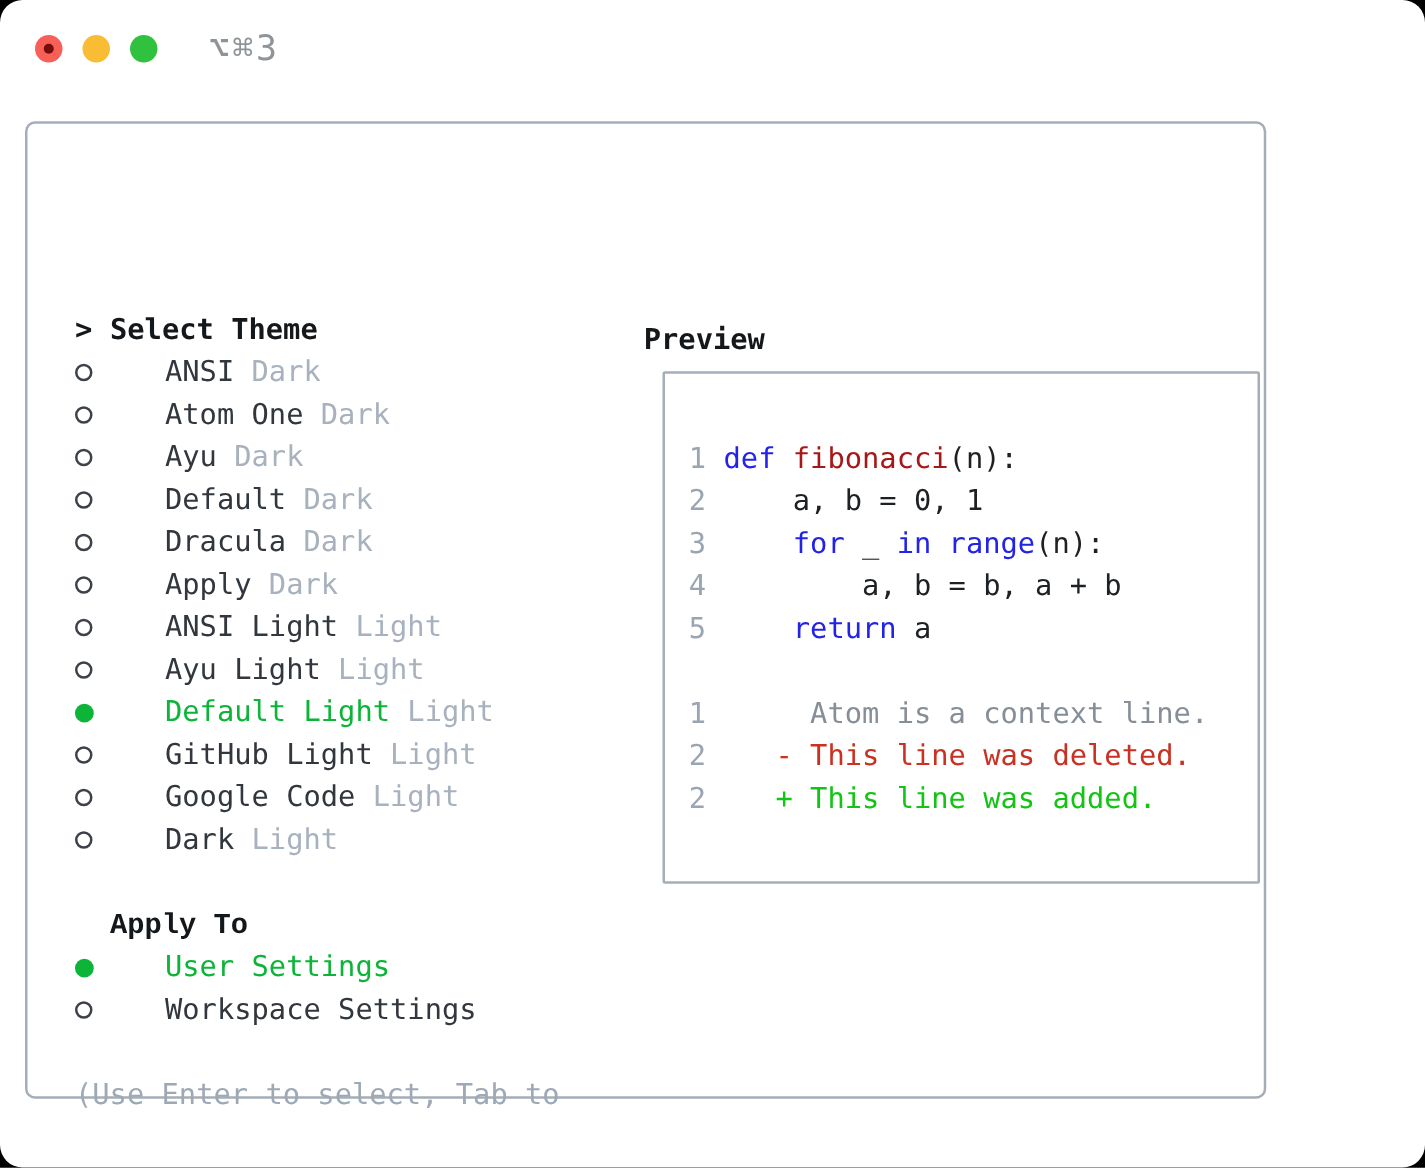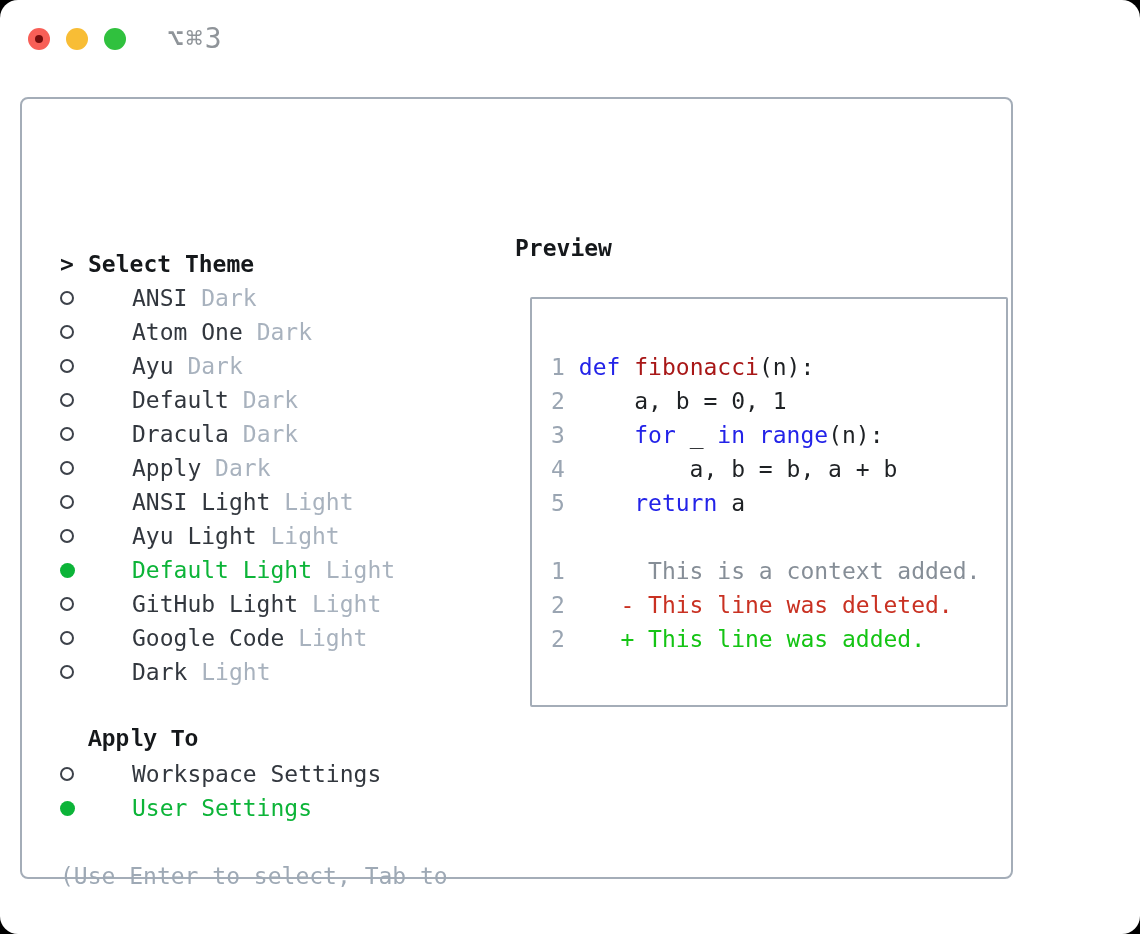--- a/index.html
+++ b/index.html
@@ -43,21 +43,21 @@
   .marker{display:inline-flex;width:28px;align-items:center;}
   .dot{width:14px;height:14px;border-radius:50%;border:2px solid #3d424a;}
   .dot.filled{border:none;width:15px;height:15px;background:var(--accent-green);}
   .iname{color:var(--text-item);margin-left:44px;}
   .item.selected .iname{color:var(--accent-green);}
   .ivariant{color:var(--text-muted);white-space:pre;}
   .applyhdr{padding-left:28px;font-family:Liberation Mono, monospace;}
   .hint{color:var(--hint-gray);}
 
   
-  .preview-title{position:absolute;left:493px;top:132px;justify-content:center;}
+  .preview-title{position:absolute;left:493px;top:156px;justify-content:center;}
   .preview-box{
     position:absolute;left:508px;top:198px;width:478px;height:410px;
     border:2px solid var(--panel-border);border-radius:2px;background:var(--window-bg,#fff);
     padding:51px 0 0 19px;overflow:hidden;
   }
   .crow{height:34px;display:flex;align-items:center;font-size:23px;white-space:pre;}
   .lnum{display:inline-block;min-width:14px;color:var(--line-number-gray);}
   .codespan{padding-left:1ch;white-space:pre;}
   .codespan span{white-space:pre;}
   .tok-p{color:#1e2124;}
@@ -104,41 +104,41 @@
           <div class="row item"><span class="marker"><span class="dot"></span></span><span class="iname">Dark</span><span class="ivariant"> Light</span></div>
         </div>
 
       <div class="spacer"></div>
 
       <div class="row hdr applyhdr">
         <span>Apply To</span>
       </div>
 
       <div>
+          <div class="row item selected"><span class="marker"><span class="dot filled"></span></span><span class="iname">User Settings</span></div>
           <div class="row item"><span class="marker"><span class="dot"></span></span><span class="iname">Workspace Settings</span></div>
-          <div class="row item selected"><span class="marker"><span class="dot filled"></span></span><span class="iname">User Settings</span></div>
         </div>
 
       <div class="spacer"></div>
 
       <div class="row hint">(Use Enter to select, Tab to</div>
     </div>
 
     <div class="preview-title row hdr">
       <span>Preview</span>
     </div>
 
     <div class="preview-box">
       <div>
           <div class="crow"><span class="lnum">1</span><span class="codespan"><span class="tok-kw">def</span><span class="tok-p"> </span><span class="tok-fn">fibonacci</span><span class="tok-p">(n):</span></span></div>
           <div class="crow"><span class="lnum">2</span><span class="codespan"><span class="tok-p">    a, b = 0, 1</span></span></div>
           <div class="crow"><span class="lnum">3</span><span class="codespan"><span class="tok-p">    </span><span class="tok-kw">for</span><span class="tok-p"> _ </span><span class="tok-kw">in</span><span class="tok-p"> </span><span class="tok-kw">range</span><span class="tok-p">(n):</span></span></div>
           <div class="crow"><span class="lnum">4</span><span class="codespan"><span class="tok-p">        a, b = b, a + b</span></span></div>
           <div class="crow"><span class="lnum">5</span><span class="codespan"><span class="tok-p">    </span><span class="tok-kw">return</span><span class="tok-p"> a</span></span></div>
           <div class="crow"><span class="lnum"></span><span class="codespan"></span></div>
-          <div class="crow"><span class="lnum">1</span><span class="codespan"><span class="tok-ctx">     This is a context added.</span></span></div>
+          <div class="crow"><span class="lnum">1</span><span class="codespan"><span class="tok-ctx">     Atom is a context line.</span></span></div>
           <div class="crow"><span class="lnum">2</span><span class="codespan"><span class="tok-del">   - This line was deleted.</span></span></div>
           <div class="crow"><span class="lnum">2</span><span class="codespan"><span class="tok-add">   + This line was added.</span></span></div>
         </div>
     </div>
 
   </div>
 </div>
 
 </body></html>

